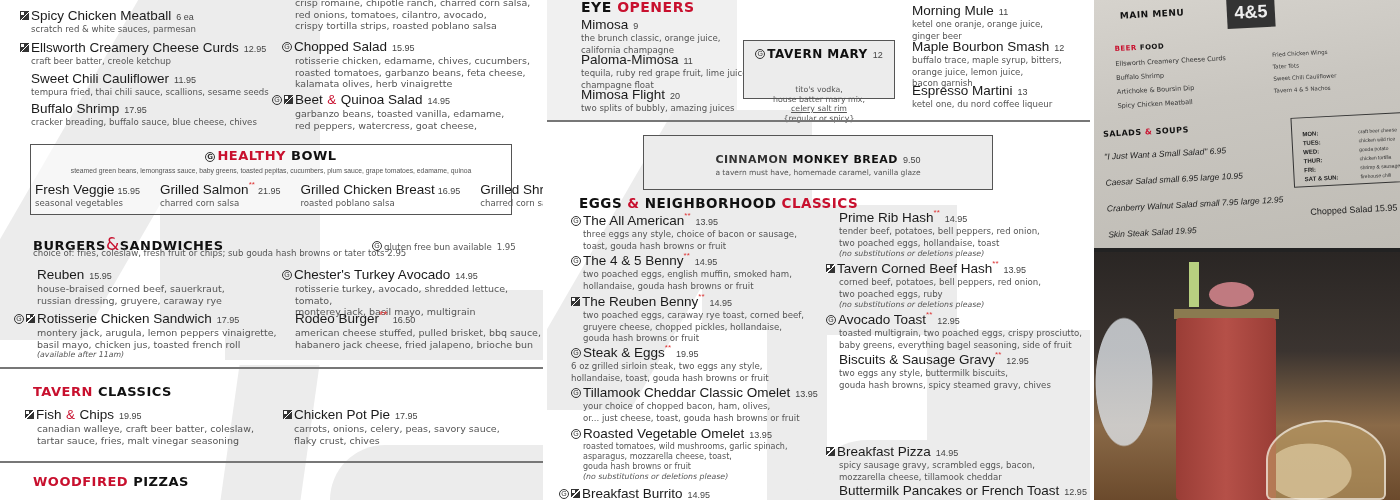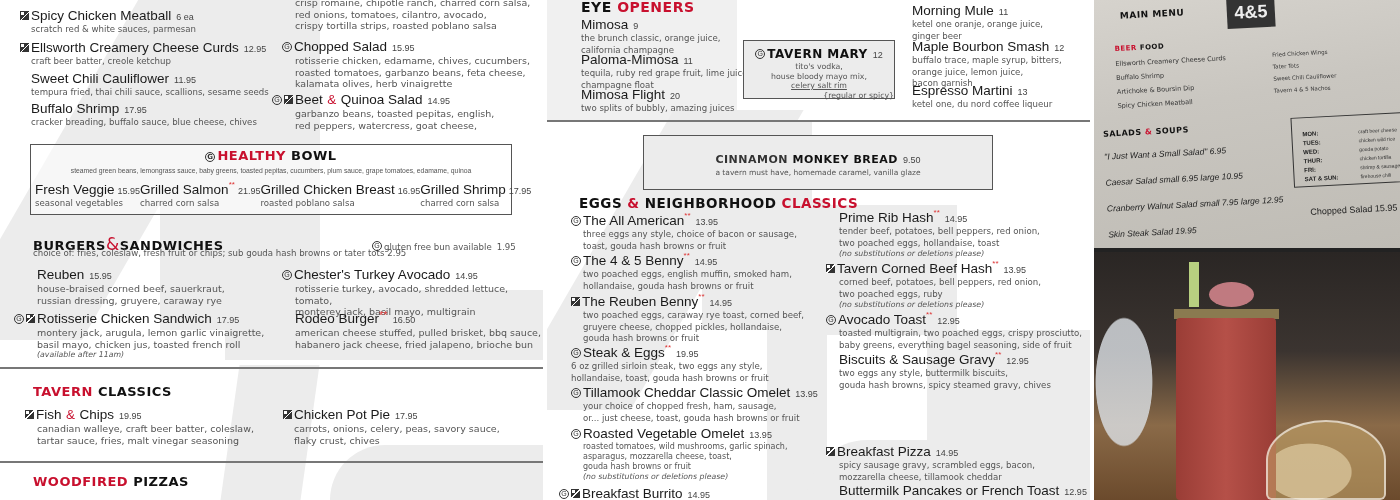--- a/index.html
+++ b/index.html
@@ -64,31 +64,31 @@
     <span class="icon-gf">G</span><span class="item-name">Chopped Salad</span><span class="price">15.95</span>
     <div style="margin-left:13px;">
       <div class="desc">rotisserie chicken, edamame, chives, cucumbers,</div>
       <div class="desc">roasted tomatoes, garbanzo beans, feta cheese,</div>
       <div class="desc">kalamata olives, herb vinaigrette</div>
     </div>
   </div>
   <div class="abs" style="left:272px;top:90px;">
     <span class="icon-gf">G</span><span class="icon-beer"></span><span class="item-name">Beet</span> <span class="item-name red">&amp;</span> <span class="item-name">Quinoa Salad</span><span class="price">14.95</span>
     <div style="margin-left:23px;">
-      <div class="desc">garbanzo beans, toasted pepitas, english,</div>
+      <div class="desc">garbanzo beans, toasted vanilla, edamame,</div>
       <div class="desc">red peppers, watercress, goat cheese,</div>
     </div>
   </div>
 
   <div class="box" style="left:30px;top:144px;width:482px;height:71px;background:rgba(255,255,255,0.6);">
     <div style="text-align:center;margin-top:3px;" class="hdr">
       <span class="icon-gf">G</span><span class="red">HEALTHY</span> <span>BOWL</span>
     </div>
     <div style="text-align:center;font-size:6.8px;color:#555;margin-top:4px;">steamed green beans, lemongrass sauce, baby greens, toasted pepitas, cucumbers, plum sauce, grape tomatoes, edamame, quinoa</div>
-    <div style="display:flex;gap:0;margin:6px 0 0 4px;">
+    <div style="display:flex;gap:20px;margin:6px 0 0 4px;">
       <div>
         <span class="item-name">Fresh Veggie</span><span class="price" style="margin-left:3px">15.95</span>
         <div class="desc small">seasonal vegetables</div>
       </div>
       <div>
         <span class="item-name">Grilled Salmon</span><span class="star">**</span><span class="price" style="margin-left:3px">21.95</span>
         <div class="desc small">charred corn salsa</div>
       </div>
       <div>
         <span class="item-name">Grilled Chicken Breast</span><span class="price" style="margin-left:3px">16.95</span>
@@ -110,21 +110,21 @@
   </div>
 
   <div class="abs" style="left:37px;top:265px;">
     <span class="item-name">Reuben</span><span class="price">15.95</span>
     <div class="desc">house-braised corned beef, sauerkraut,</div>
     <div class="desc">russian dressing, gruyere, caraway rye</div>
   </div>
   <div class="abs" style="left:14px;top:309px;">
     <span class="icon-gf">G</span><span class="icon-beer"></span><span class="item-name">Rotisserie Chicken Sandwich</span><span class="price">17.95</span>
     <div style="margin-left:23px;">
-      <div class="desc">montery jack, arugula, lemon garlic vinaigrette,</div>
+      <div class="desc">montery jack, arugula, lemon peppers vinaigrette,</div>
       <div class="desc">basil mayo, chicken jus, toasted french roll</div>
       <div class="note">(available after 11am)</div>
     </div>
   </div>
   <div class="abs" style="left:282px;top:265px;">
     <span class="icon-gf">G</span><span class="item-name">Chester's Turkey Avocado</span><span class="price">14.95</span>
     <div style="margin-left:13px;">
       <div class="desc">rotisserie turkey, avocado, shredded lettuce, tomato,</div>
       <div class="desc">monterey jack, basil mayo, multigrain</div>
     </div>
@@ -186,25 +186,25 @@
   </div>
   <div class="abs" style="left:34px;top:85px;">
     <span class="item-name">Mimosa Flight</span><span class="price">20</span>
     <div class="desc small">two splits of bubbly, amazing juices</div>
   </div>
 
   <div class="box" style="left:196px;top:40px;width:152px;height:59px;">
     <div style="text-align:center;margin-top:3px;">
       <span class="icon-gf">G</span><span class="hdr red" style="font-size:12px;">TAVERN</span> <span class="hdr" style="font-size:12px;">MARY</span><span class="price">12</span>
     </div>
-    <div style="text-align:center;">
+    <div style="text-align:center;margin-top:23px;">
       <div class="desc small" style="line-height:9.5px;font-size:7.8px;">tito's vodka,</div>
-      <div class="desc small" style="line-height:9.5px;font-size:7.8px;">house bloody mayo mix,</div>
+      <div class="desc small" style="line-height:9.5px;font-size:7.8px;">house batter mary mix,</div>
       <div class="desc small" style="line-height:9.5px;font-size:7.8px;text-decoration:underline;">celery salt rim</div>
-      <div class="desc small" style="line-height:9.5px;font-size:7.8px;text-align:right;">{regular or spicy}</div>
+      <div class="desc small" style="line-height:9.5px;font-size:7.8px;">{regular or spicy}</div>
     </div>
   </div>
 
   <div class="abs" style="left:365px;top:1px;">
     <span class="item-name">Morning Mule</span><span class="price">11</span>
     <div class="desc small">ketel one oranje, orange juice,</div>
     <div class="desc small">ginger beer</div>
   </div>
   <div class="abs" style="left:365px;top:37px;">
     <span class="item-name">Maple Bourbon Smash</span><span class="price">12</span>
@@ -255,21 +255,21 @@
   <div class="abs" style="left:24px;top:343px;">
     <span class="icon-gf">G</span><span class="item-name">Steak &amp; Eggs</span><span class="star">**</span><span class="price">19.95</span>
     <div style="">
       <div class="desc small">6 oz grilled sirloin steak, two eggs any style,</div>
       <div class="desc small">hollandaise, toast, gouda hash browns or fruit</div>
     </div>
   </div>
   <div class="abs" style="left:24px;top:383px;">
     <span class="icon-gf">G</span><span class="item-name">Tillamook Cheddar Classic Omelet</span><span class="price">13.95</span>
     <div style="margin-left:12px;">
-      <div class="desc small">your choice of chopped fresh, ham, sausage,</div>
+      <div class="desc small">your choice of chopped bacon, ham, olives,</div>
       <div class="desc small">or... just cheese, toast, gouda hash browns or fruit</div>
     </div>
   </div>
   <div class="abs" style="left:24px;top:424px;">
     <span class="icon-gf">G</span><span class="item-name">Roasted Vegetable Omelet</span><span class="price">13.95</span>
     <div style="margin-left:12px;">
       <div class="desc small" style="font-size:8px;line-height:10px;">roasted tomatoes, wild mushrooms, garlic spinach,</div>
       <div class="desc small" style="font-size:8px;line-height:10px;">asparagus, mozzarella cheese, toast,</div>
       <div class="desc small" style="font-size:8px;line-height:10px;">gouda hash browns or fruit</div>
       <div class="note">(no substitutions or deletions please)</div>

